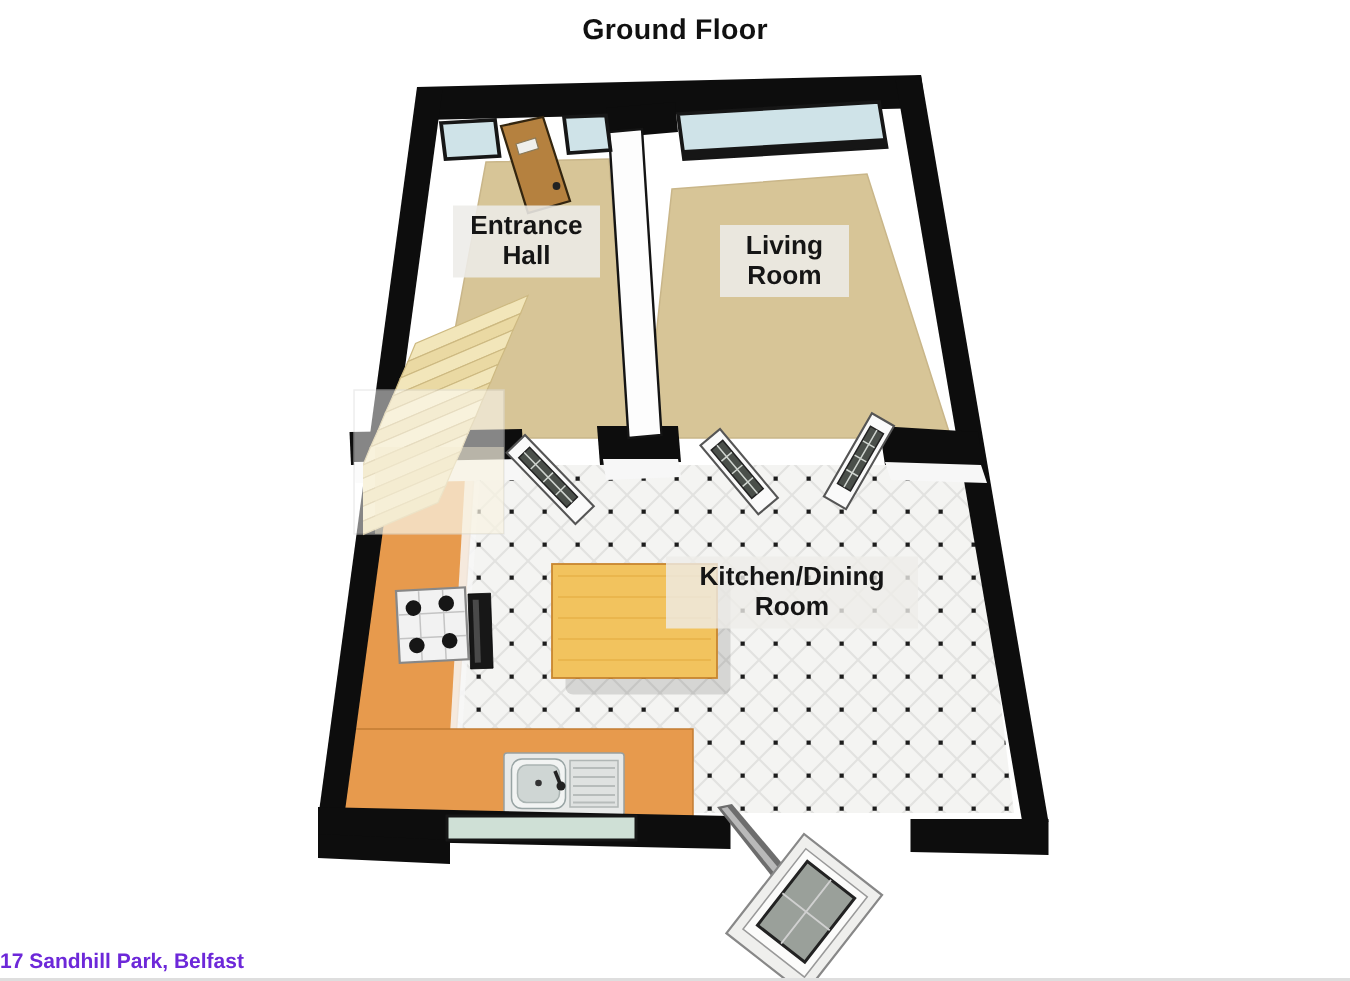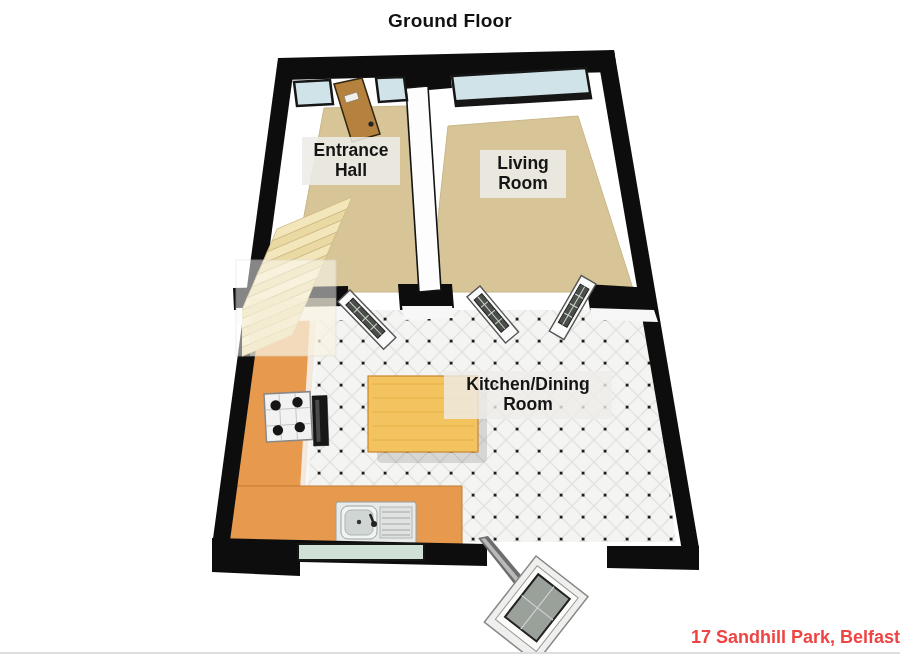--- a/index.html
+++ b/index.html
@@ -1,22 +1,22 @@
 <!DOCTYPE html>
 <html><head>
 <meta charset="utf-8">
 <style>
   html,body{margin:0;padding:0;background:#ffffff;}
   .stage{position:relative;width:900px;height:654px;background:#ffffff;overflow:hidden;
          font-family:"Liberation Sans",sans-serif;}
   .stage svg{position:absolute;left:0;top:0;}
   .title{position:absolute;top:10px;left:0;width:100%;text-align:center;
          font-weight:bold;font-size:19px;color:#111;letter-spacing:.2px;}
-  .address{position:absolute;bottom:6px;left:0;width:100%;text-align:right;
-         font-weight:bold;font-size:18px;color:#ef4444;}
+  .address{position:absolute;bottom:6px;left:0;width:100%;text-align:left;
+         font-weight:bold;font-size:14px;color:#6d28d9;}
   .baseline{position:absolute;bottom:0;left:0;width:100%;height:2px;background:#dedede;}
   .room-label{font-weight:bold;font-size:17.5px;fill:#151515;text-anchor:middle;}
   .step{stroke:#cdb981;stroke-width:.8;}
   .wallface{fill:#f7f7f7;}
 </style>
 </head>
 <body>
 
 <div class="stage">
 

